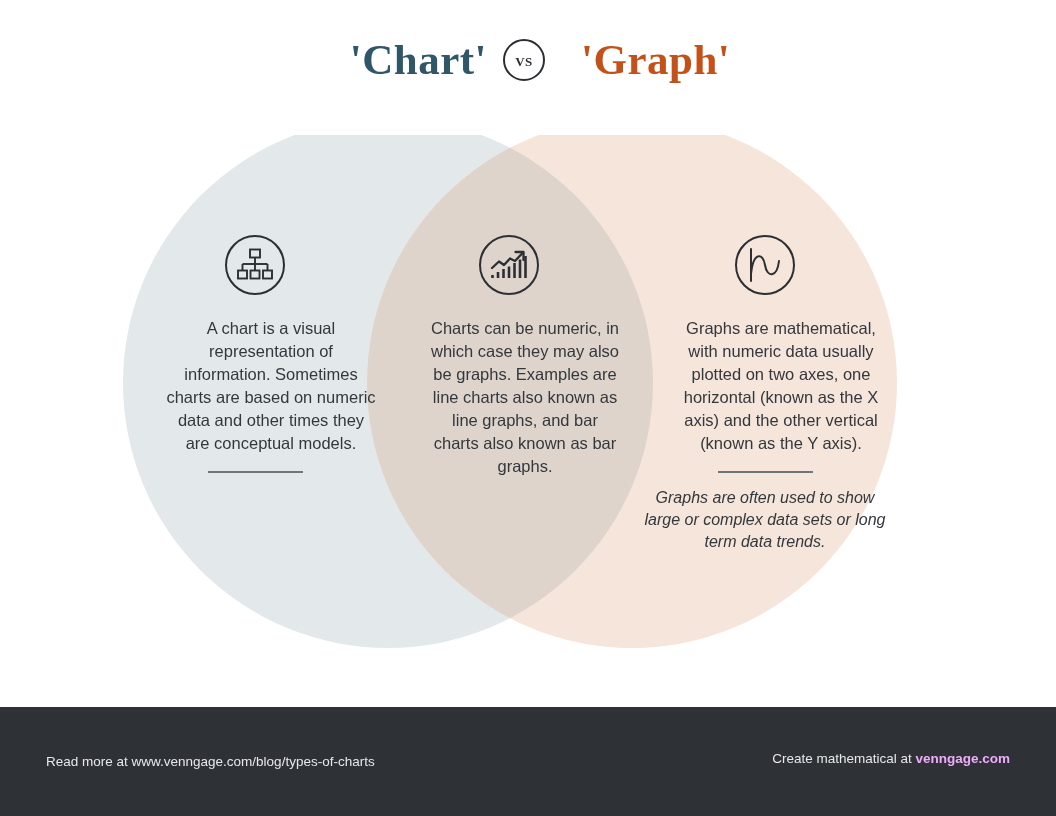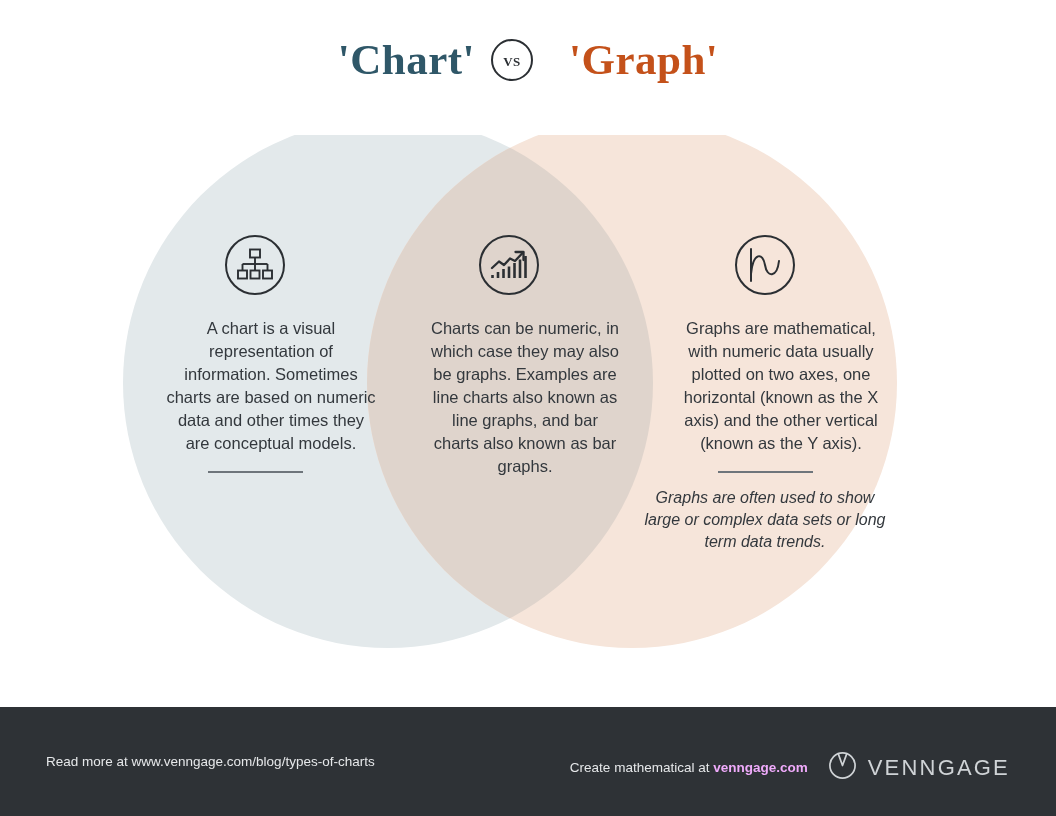--- a/index.html
+++ b/index.html
@@ -11,21 +11,21 @@
     height: 816px;
     background: #ffffff;
     font-family: "Liberation Sans", sans-serif;
     overflow: hidden;
     position: relative;
   }
 
   
   #header {
     position: absolute;
-    top: 0; left: 0;
+    top: 0; left: 12px;
     width: 883px;
     height: 135px;
   }
   #title-row {
     position: absolute;
     top: 38px;
     left: 0;
     width: 1056px;
     display: flex;
     align-items: center;
@@ -251,23 +251,14 @@
 
 <div id="footer">
 
   <div id="footer-left">Read more at www.venngage.com/blog/types-of-charts</div>
 
   <div id="footer-right">
     <div id="footer-cta">
       <span>Create mathematical at </span><b>venngage.com</b>
     </div>
 
-    <div id="venngage-lockup">
-      <span>
-        <svg width="29" height="29" viewBox="0 0 29 29" fill="none" stroke="#CFD3D6" stroke-width="1.7">
-          <circle cx="14.5" cy="14.5" r="12.6"></circle>
-          <polyline points="10.2,2.6 14.5,14.5 18.8,2.6" stroke-linejoin="round" stroke-linecap="round"></polyline>
-        </svg>
-      </span>
-      <span id="venngage-wordmark">VENNGAGE</span>
-    </div>
   </div>
 </div>
 
 </body></html>

